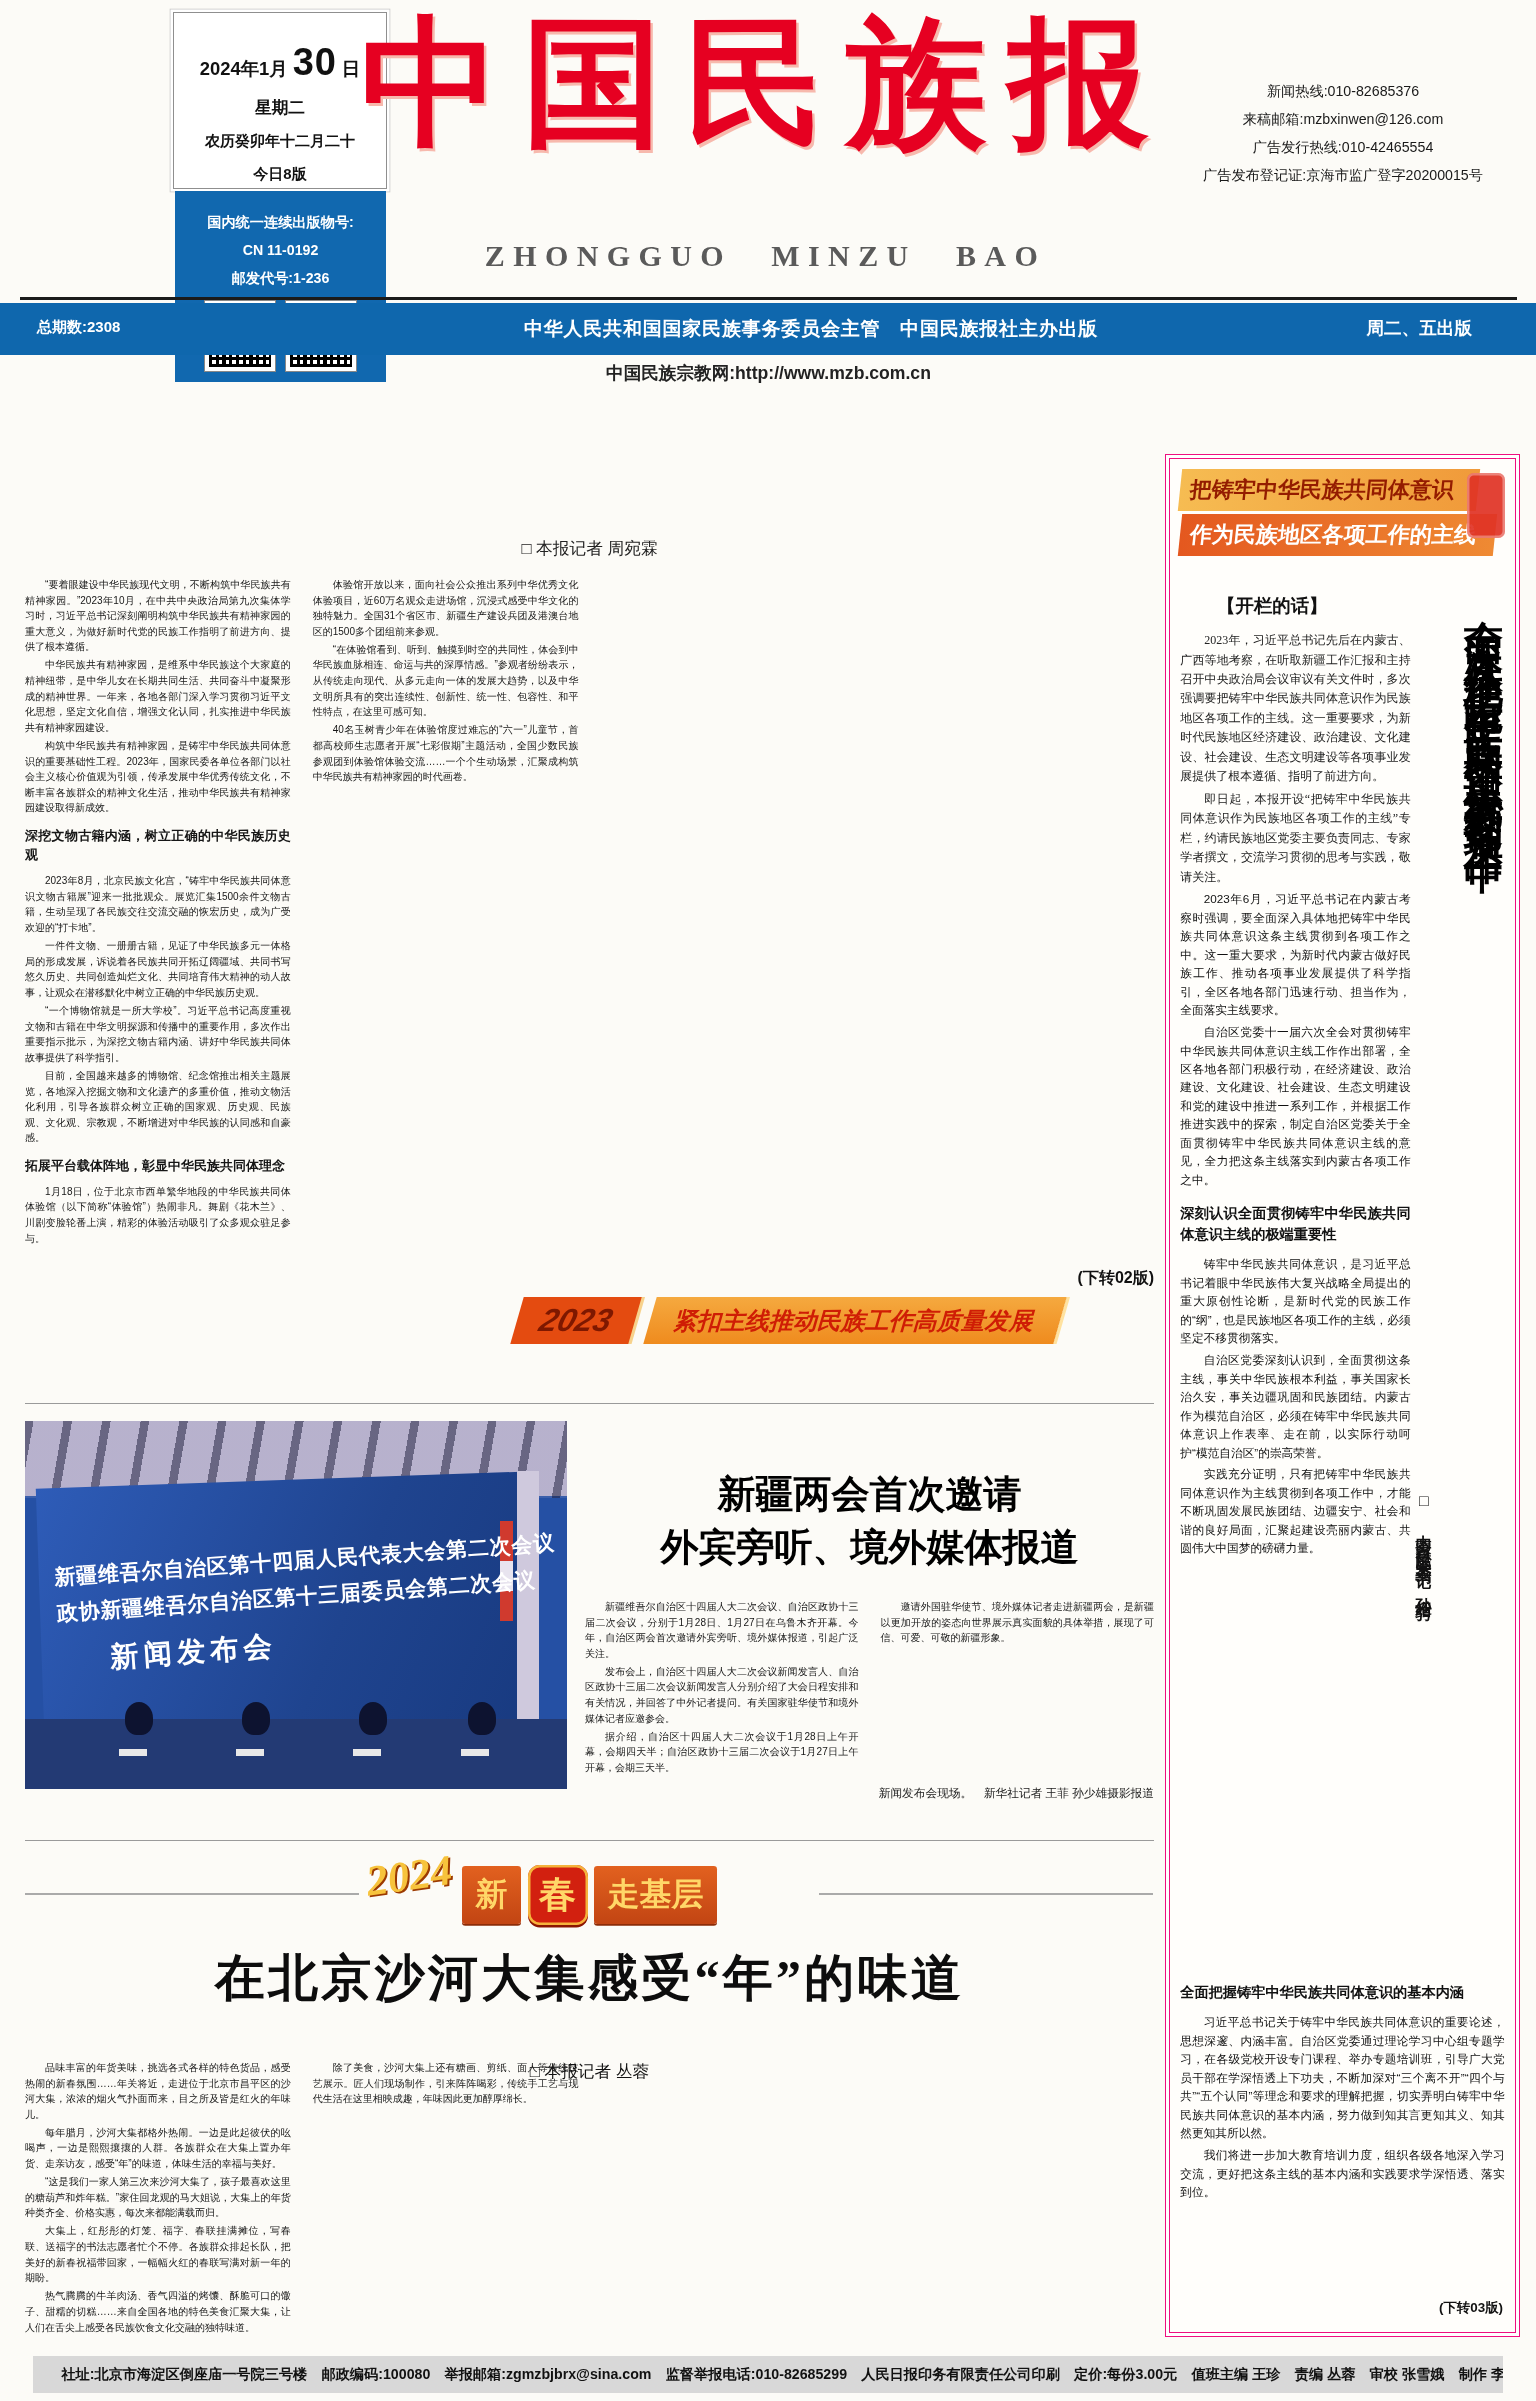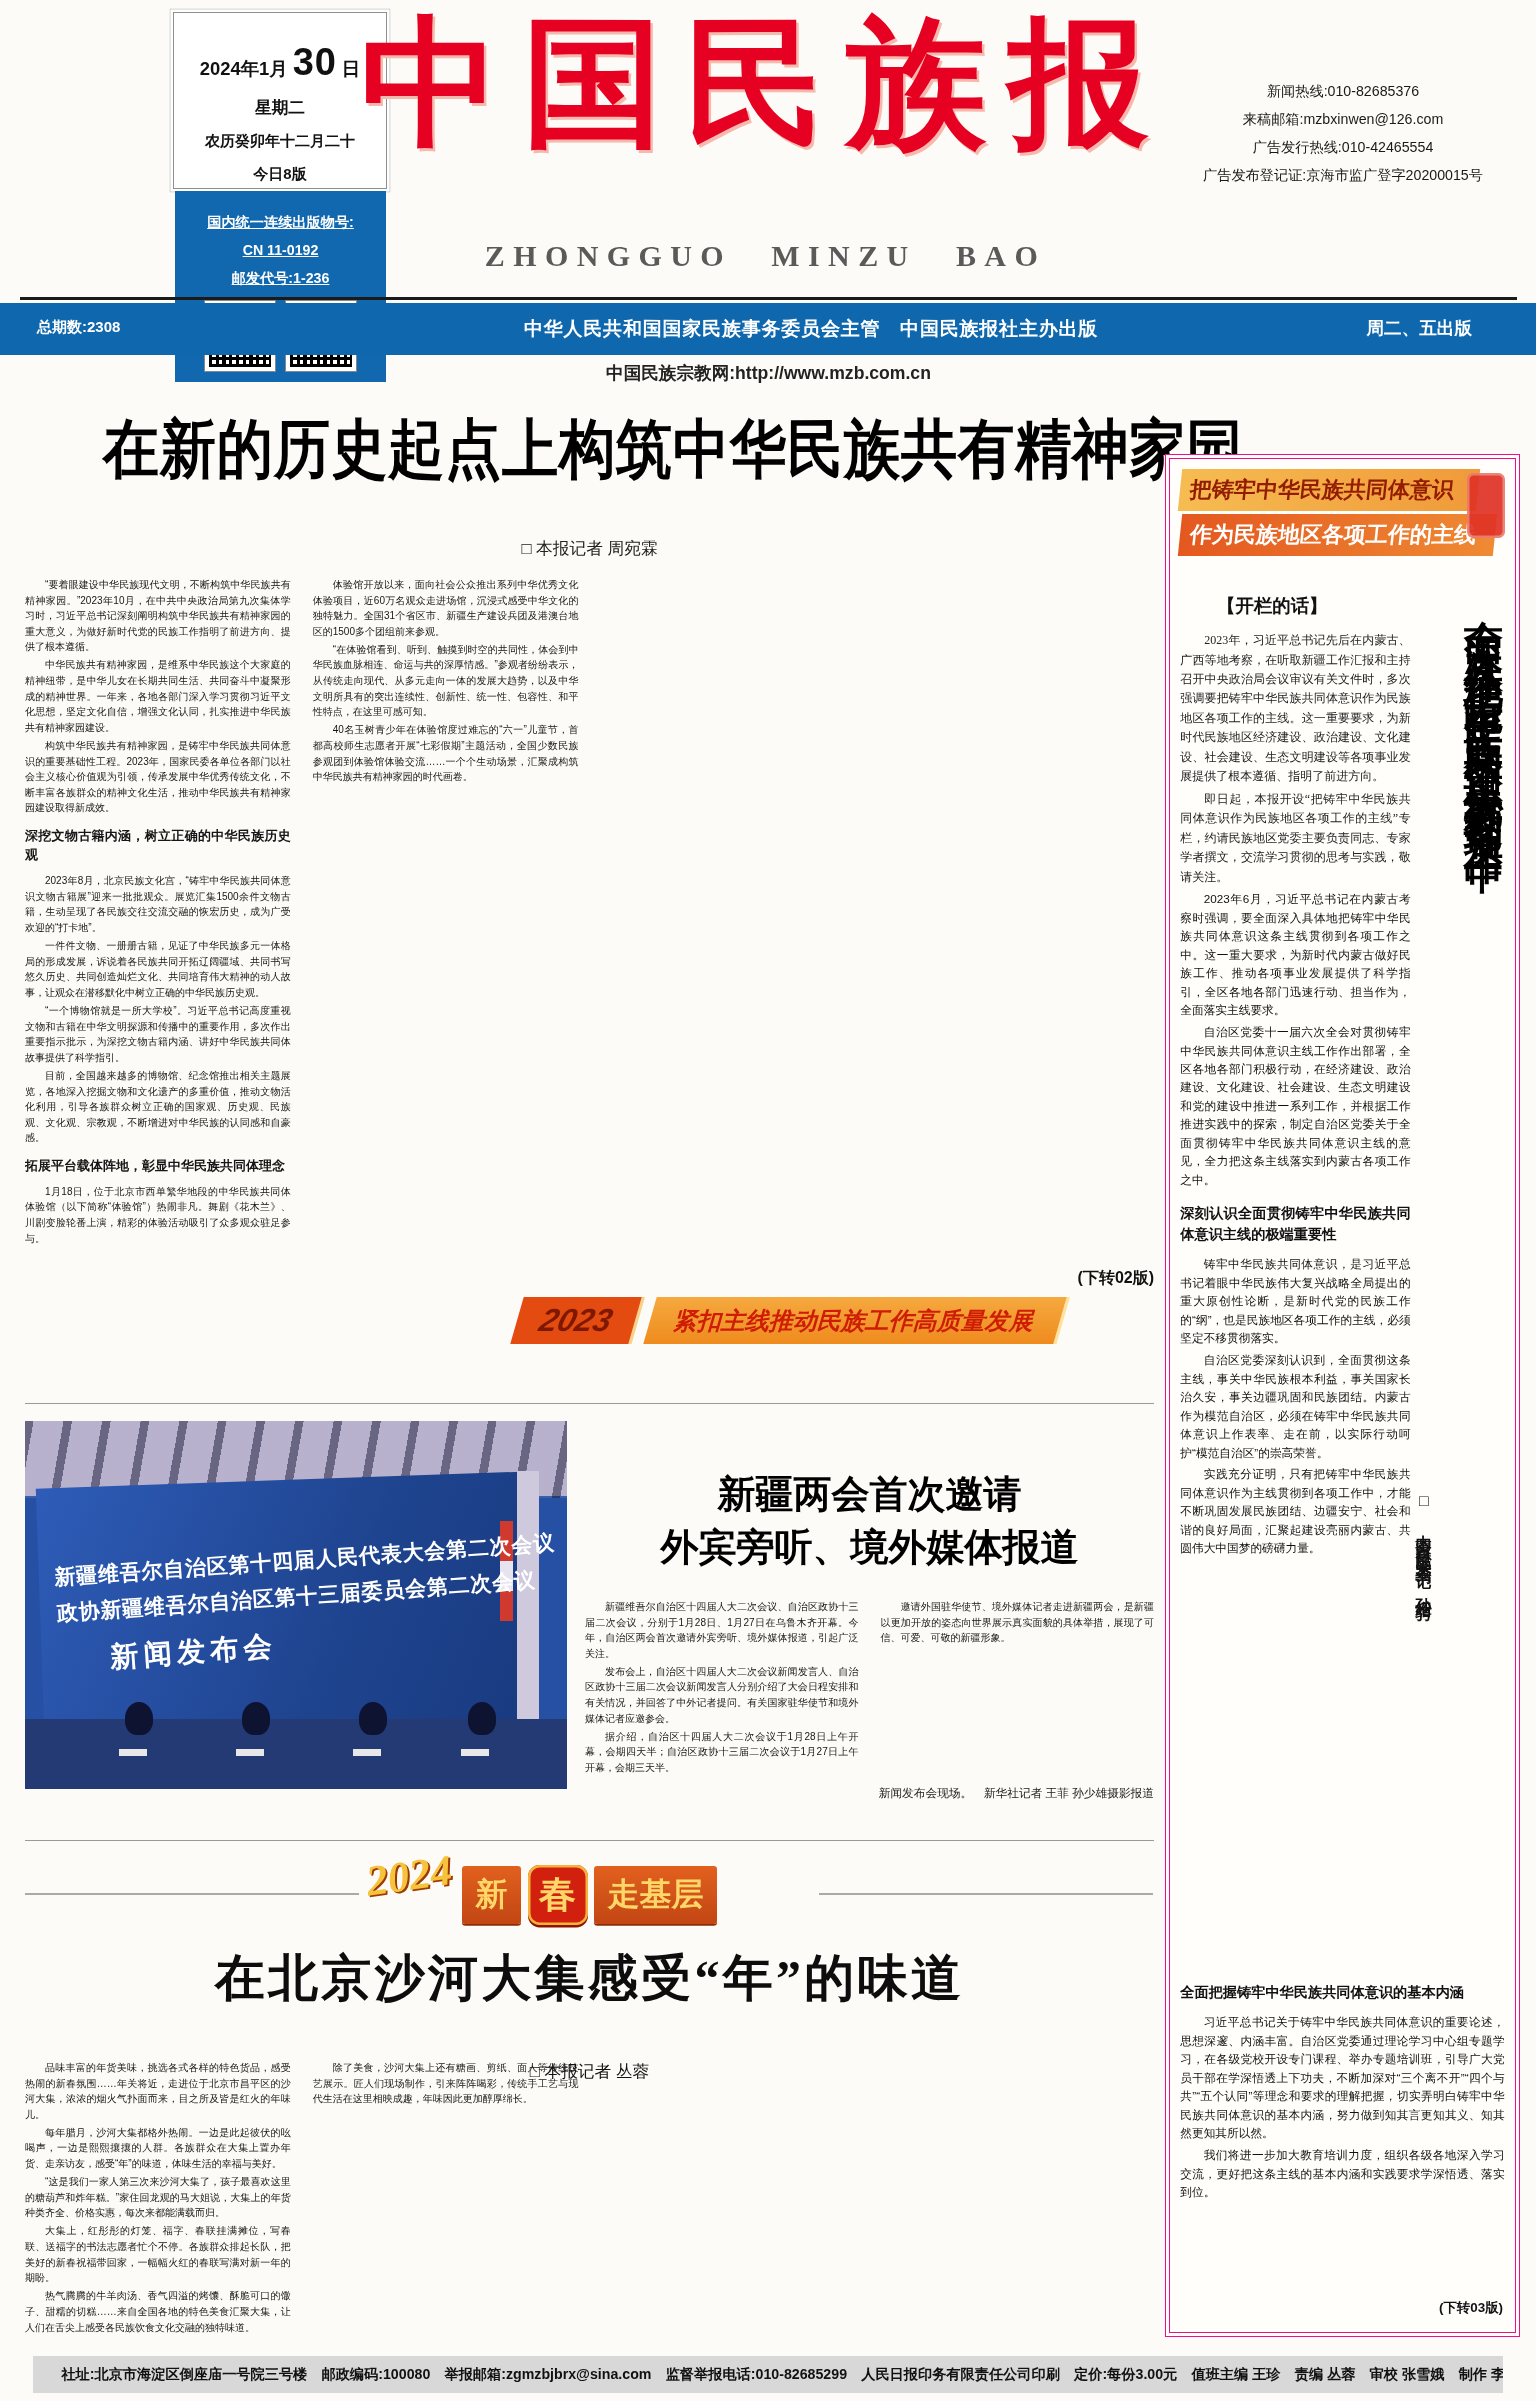--- a/index.html
+++ b/index.html
@@ -11,21 +11,21 @@
   .date-box{position:absolute;left:173px;top:11.7px;width:214px;height:177px;
     border:1.7px solid #8f8f8f;box-shadow:0 0 0 2.5px #fff,0 0 0 3.3px #c9c9c9;
     text-align:center;padding-top:28.4px;background:#fff;}
   .date-line{font-weight:bold;font-size:18.4px;}
   .date-line .big{font-size:38px;font-weight:bold;letter-spacing:0.8px;}
   .date-week{font-weight:bold;font-size:16.7px;margin-top:11.7px;}
   .date-lunar{font-weight:bold;font-size:15px;margin-top:13.4px;}
   .date-pages{font-weight:bold;font-size:15px;margin-top:13.4px;}
 
   .issn-box{position:absolute;left:175px;top:191px;width:211px;height:191px;background:#1168af;
-    color:#fff;text-align:center;padding-top:18.4px;font-weight:bold;font-size:14.2px;line-height:1.95;text-decoration:underline;}
+    color:#fff;text-align:center;padding-top:18.4px;font-weight:bold;font-size:14.2px;line-height:1.95;}
   .qr-row{display:flex;justify-content:center;gap:11.7px;margin-top:8.4px;}
   .qr{width:70px;height:70px;background:
       repeating-linear-gradient(0deg,#000 0 3.3px,transparent 3.3px 6.7px),
       repeating-linear-gradient(90deg,#000 0 3.3px,#fff 3.3px 6.7px);
       border:4.2px solid #fff;outline:0.8px solid #888;}
 
   .m-title{position:absolute;left:293px;top:4.2px;width:945px;height:159px;line-height:159px;
     text-align:center;font-family:"Liberation Serif",serif;font-weight:bold;font-size:140px;
     color:#e60021;letter-spacing:22px;text-shadow:2.5px 2.5px 0 #f7b9ad;white-space:nowrap;}
   .m-pinyin{position:absolute;left:293px;top:239px;width:945px;text-align:center;
@@ -174,23 +174,20 @@
   </div>
 
   <div class="topline" data-interactable="false"></div>
   <div class="blue-bar" data-interactable="false">
     <div class="bb-issue" data-interactable="false">总期数:2308</div>
     <div class="bb-sponsor" data-interactable="false">中华人民共和国国家民族事务委员会主管　中国民族报社主办出版</div>
     <div class="bb-pub" data-interactable="false">周二、五出版</div>
   </div>
   <div class="website" data-interactable="false">中国民族宗教网:http://www.mzb.com.cn</div>
 
-  <div class="lead-headline" data-interactable="false">
-    <span data-interactable="false">在新的历史起点上构筑中华民族共有精神家园</span>
-  </div>
   <div class="lead-byline" data-interactable="false">□ 本报记者 周宛霖</div>
   <div class="lead-body colbody" data-interactable="false">
       <p data-interactable="false">“要着眼建设中华民族现代文明，不断构筑中华民族共有精神家园。”2023年10月，在中共中央政治局第九次集体学习时，习近平总书记深刻阐明构筑中华民族共有精神家园的重大意义，为做好新时代党的民族工作指明了前进方向、提供了根本遵循。</p>
       <p data-interactable="false">中华民族共有精神家园，是维系中华民族这个大家庭的精神纽带，是中华儿女在长期共同生活、共同奋斗中凝聚形成的精神世界。一年来，各地各部门深入学习贯彻习近平文化思想，坚定文化自信，增强文化认同，扎实推进中华民族共有精神家园建设。</p>
       <p data-interactable="false">构筑中华民族共有精神家园，是铸牢中华民族共同体意识的重要基础性工程。2023年，国家民委各单位各部门以社会主义核心价值观为引领，传承发展中华优秀传统文化，不断丰富各族群众的精神文化生活，推动中华民族共有精神家园建设取得新成效。</p>
       <p class="sub" data-interactable="false">深挖文物古籍内涵，树立正确的中华民族历史观</p>
       <p data-interactable="false">2023年8月，北京民族文化宫，“铸牢中华民族共同体意识文物古籍展”迎来一批批观众。展览汇集1500余件文物古籍，生动呈现了各民族交往交流交融的恢宏历史，成为广受欢迎的“打卡地”。</p>
       <p data-interactable="false">一件件文物、一册册古籍，见证了中华民族多元一体格局的形成发展，诉说着各民族共同开拓辽阔疆域、共同书写悠久历史、共同创造灿烂文化、共同培育伟大精神的动人故事，让观众在潜移默化中树立正确的中华民族历史观。</p>
       <p data-interactable="false">“一个博物馆就是一所大学校”。习近平总书记高度重视文物和古籍在中华文明探源和传播中的重要作用，多次作出重要指示批示，为深挖文物古籍内涵、讲好中华民族共同体故事提供了科学指引。</p>
       <p data-interactable="false">目前，全国越来越多的博物馆、纪念馆推出相关主题展览，各地深入挖掘文物和文化遗产的多重价值，推动文物活化利用，引导各族群众树立正确的国家观、历史观、民族观、文化观、宗教观，不断增进对中华民族的认同感和自豪感。</p>

